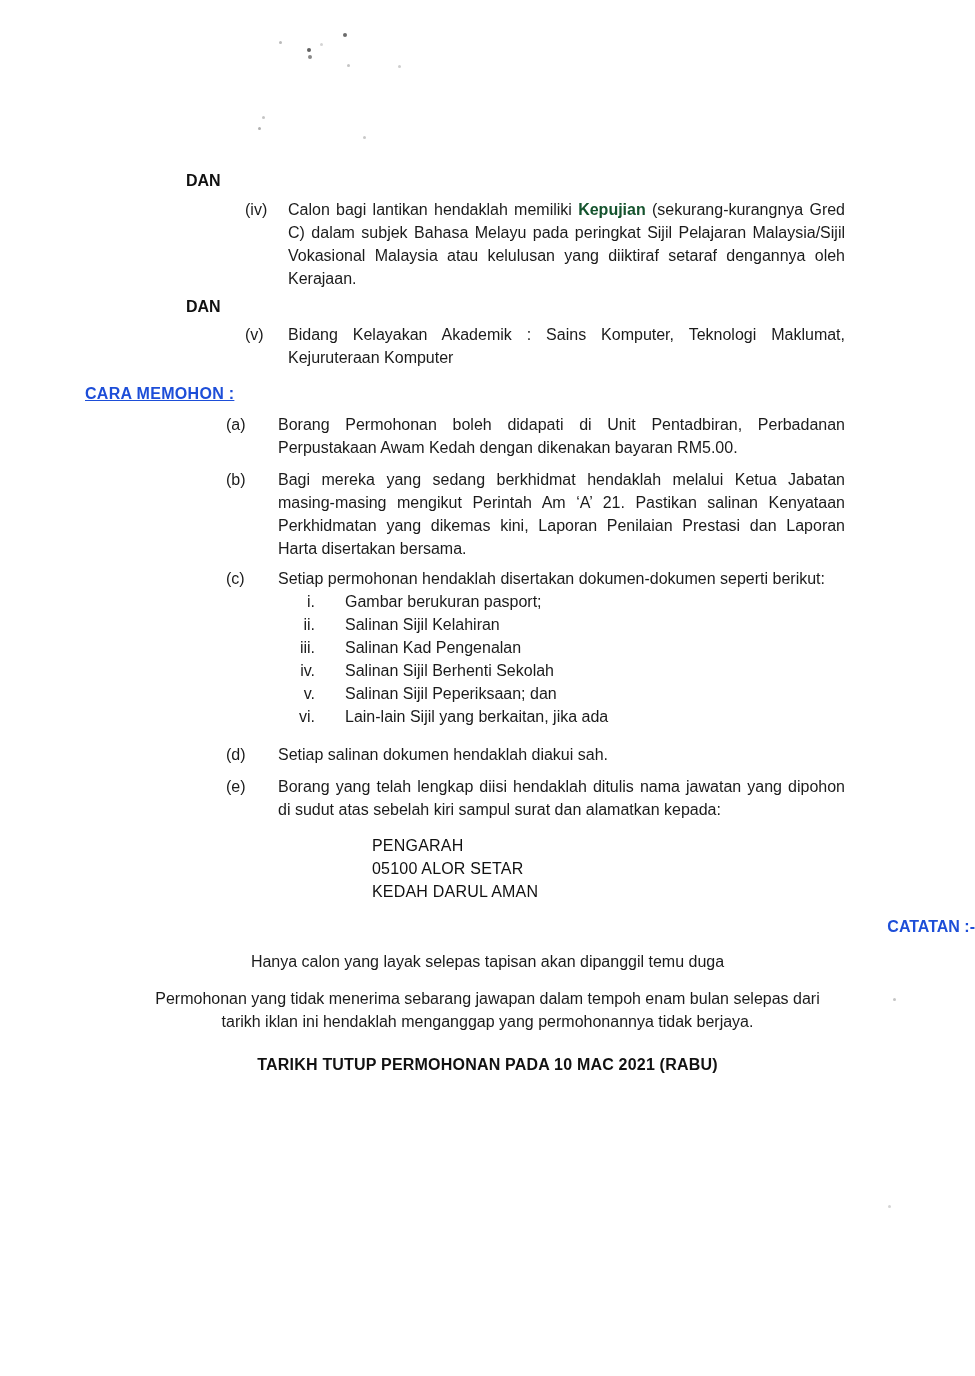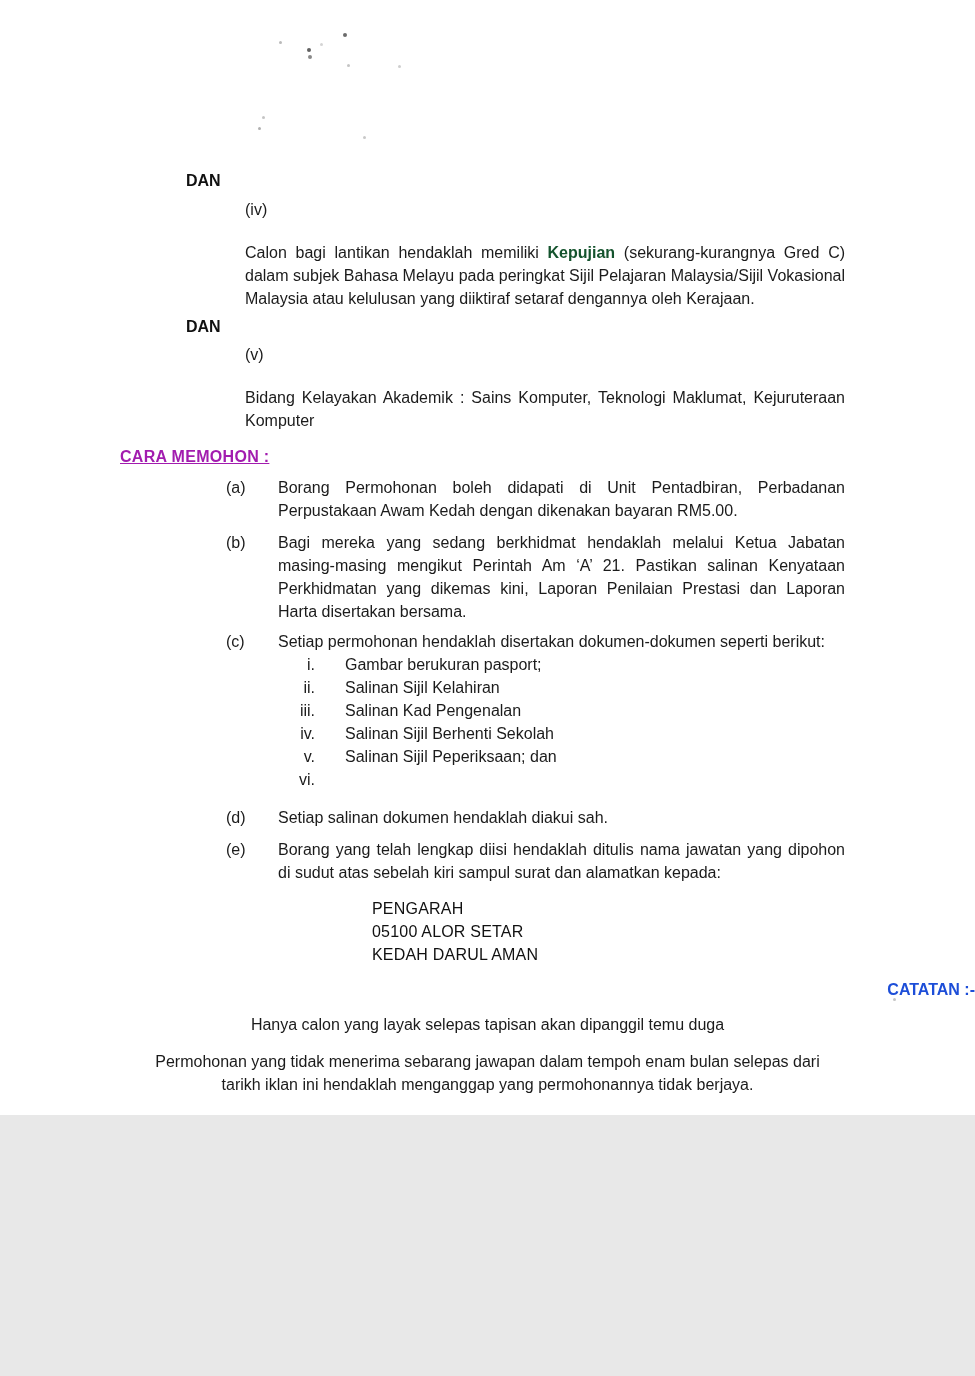--- a/index.html
+++ b/index.html
@@ -3,21 +3,21 @@
 <meta charset="utf-8">
 <style>
   html, body {
     margin: 0;
     padding: 0;
     background: #e8e8e8;
   }
   .page {
     position: relative;
     width: 975px;
-    height: 1115px;
+    height: 1376px;
     margin: 0 auto;
     background: #ffffff;
     font-family: "Liberation Sans", "DejaVu Sans", sans-serif;
     font-size: 16px;
     line-height: 23px;
     color: #1b1b1b;
     overflow: hidden;
   }
   .bold { font-weight: 700; color: #14532d; }
 
@@ -35,33 +35,32 @@
     color: #111;
   }
   .dan-1 { margin-top: 169px; }
   .dan-2 { margin-top: 5px; }
 
   
   .roman-row {
     display: flex;
     margin-left: 245px;
     width: 600px;
-    flex-direction: column;
   }
   .roman-row .marker { flex: 0 0 43px; }
   .roman-row .body { flex: 1; text-align: justify; }
   .row-iv { margin-top: 6px; }
   .row-v  { margin-top: 5px; }
 
   
   .cara-heading {
     margin-top: 13px;
-    margin-left: 120px;
-    font-weight: 700;
-    color: #a21caf;
+    margin-left: 85px;
+    font-weight: 700;
+    color: #1d4ed8;
     text-decoration: underline;
     letter-spacing: 0.3px;
   }
 
   
   .letter-row {
     display: flex;
     margin-left: 226px;
     width: 619px;
   }
@@ -181,20 +180,21 @@
         <div class="sub-row">
           <div class="sub-marker">iv.</div>
           <div class="sub-text">Salinan Sijil Berhenti Sekolah</div>
         </div>
         <div class="sub-row">
           <div class="sub-marker">v.</div>
           <div class="sub-text">Salinan Sijil Peperiksaan; dan</div>
         </div>
         <div class="sub-row">
           <div class="sub-marker">vi.</div>
+          <div class="sub-text">Lain-lain Sijil yang berkaitan, jika ada</div>
         </div>
       </div>
     </div>
   </div>
 
   <div class="letter-row row-d">
     <div class="marker">(d)</div>
     <div class="body" style="text-align:left">Setiap salinan dokumen hendaklah diakui sah.</div>
   </div>
 

